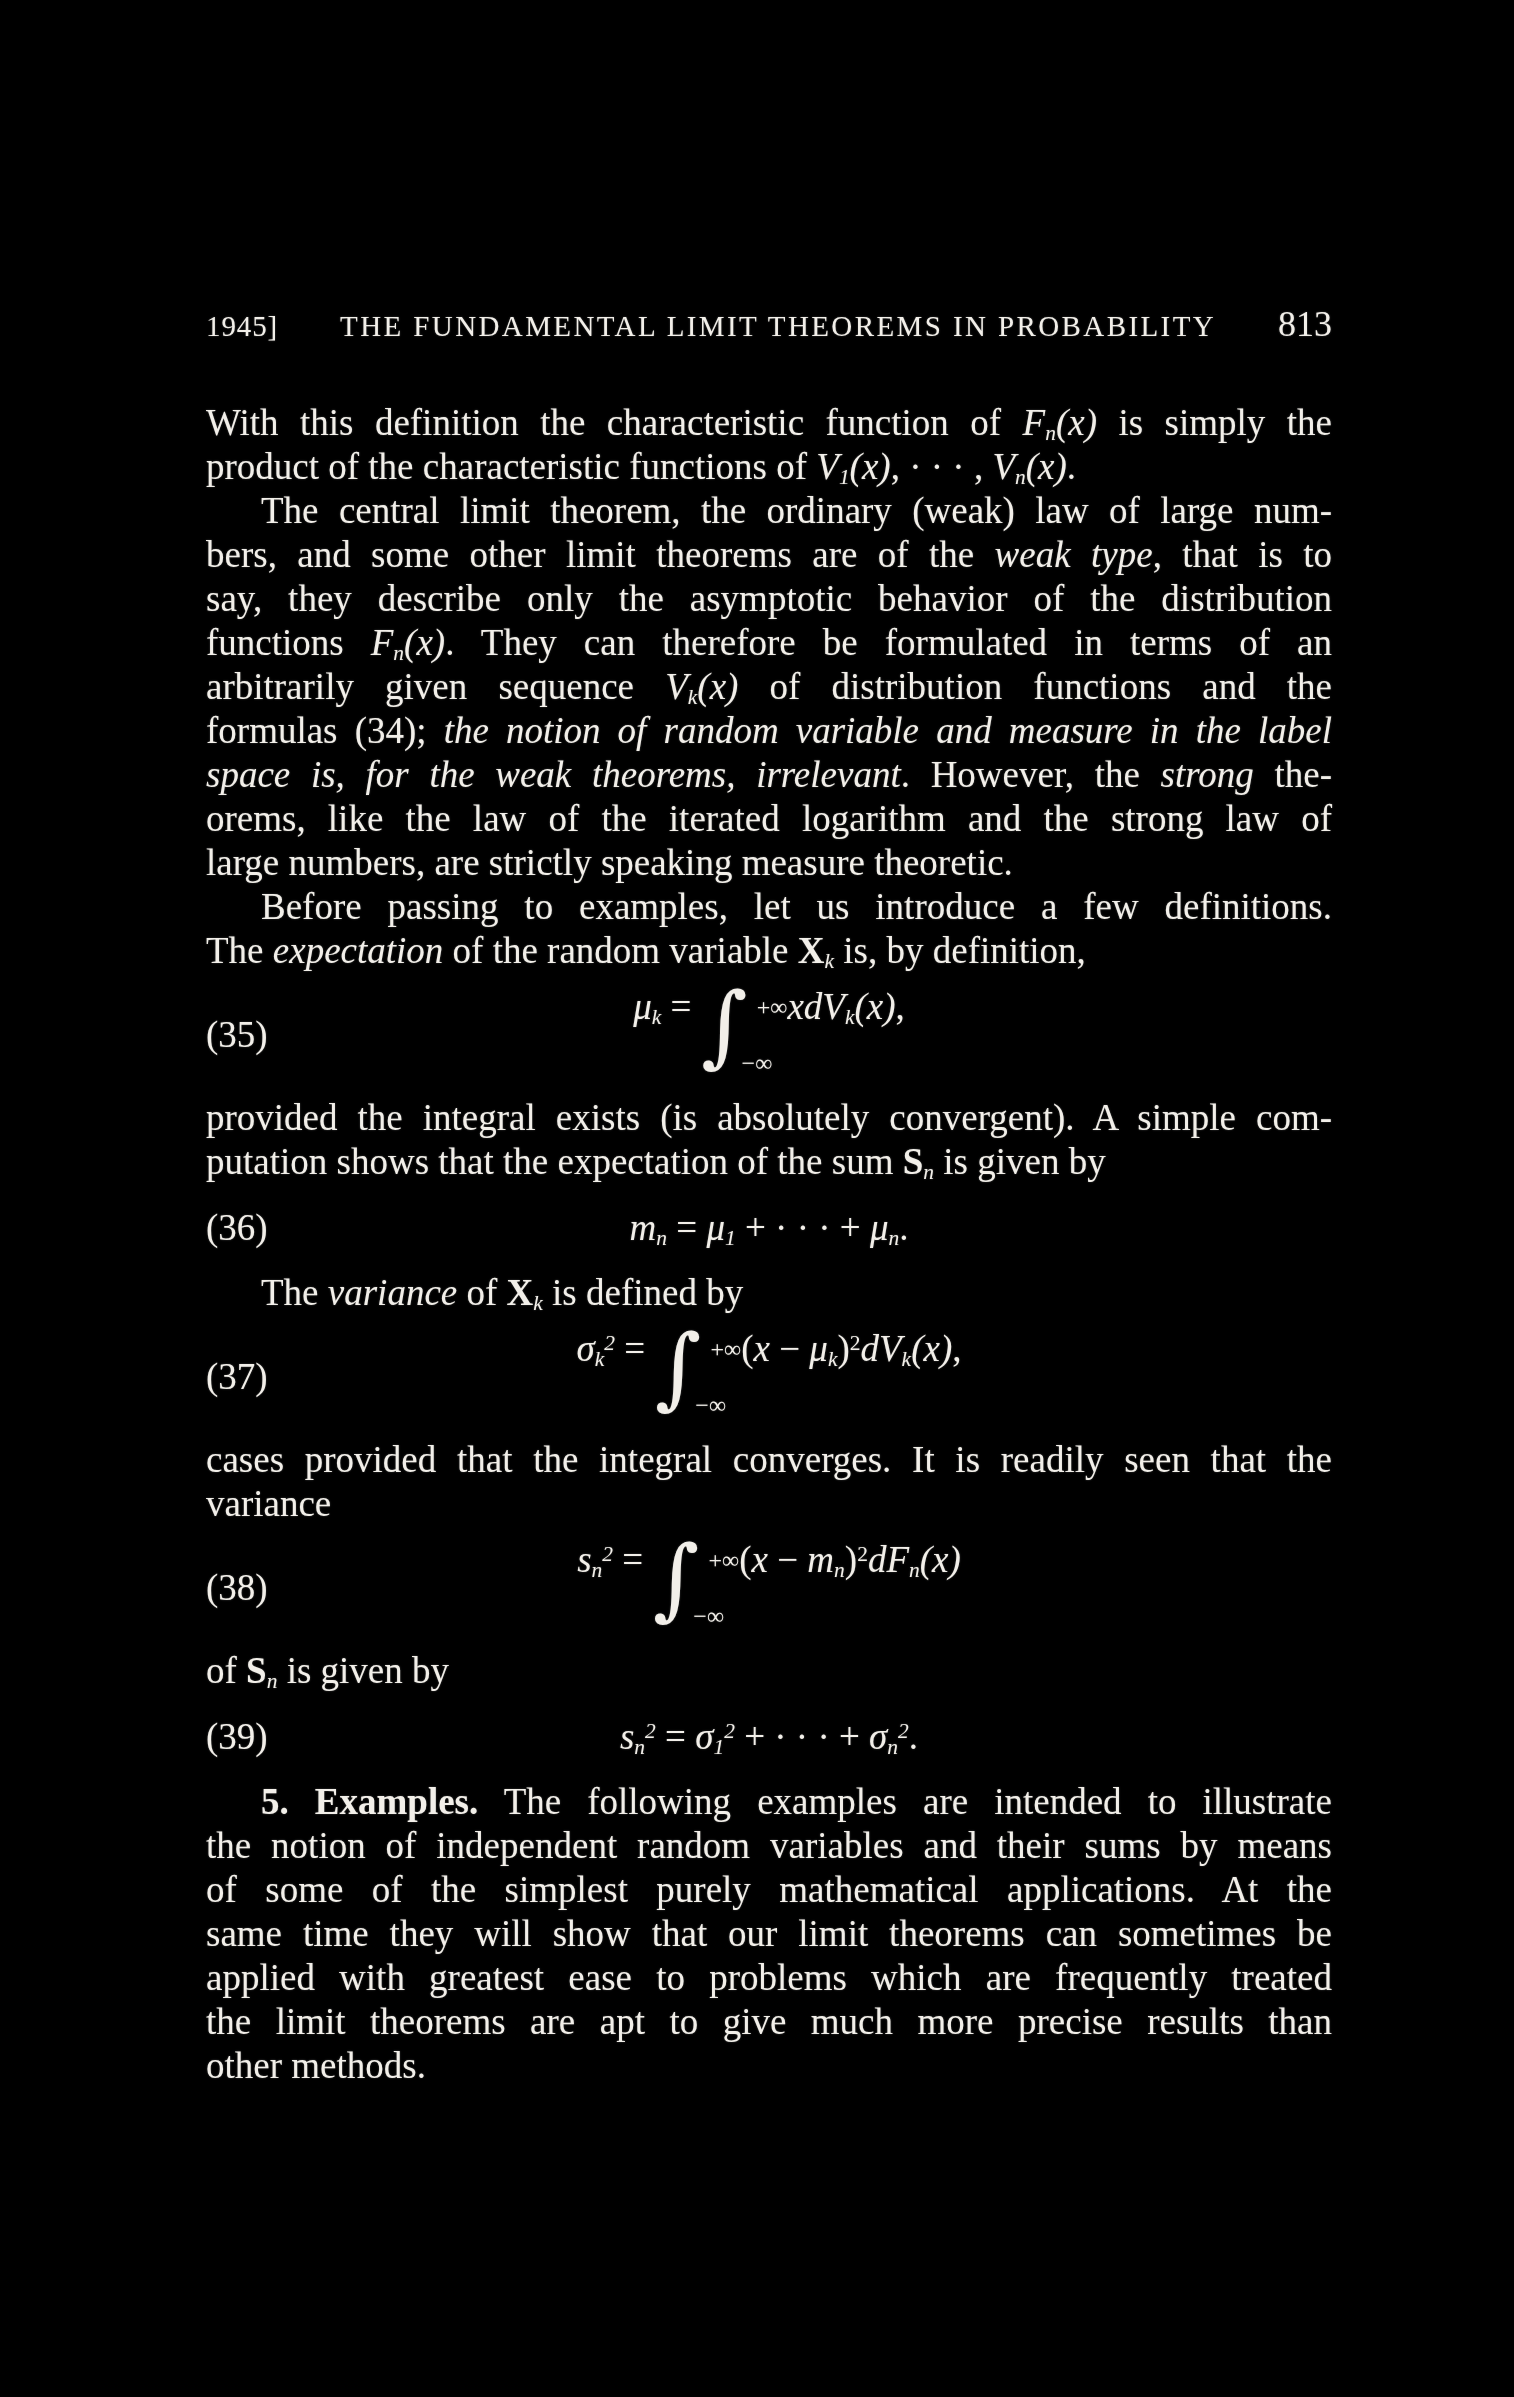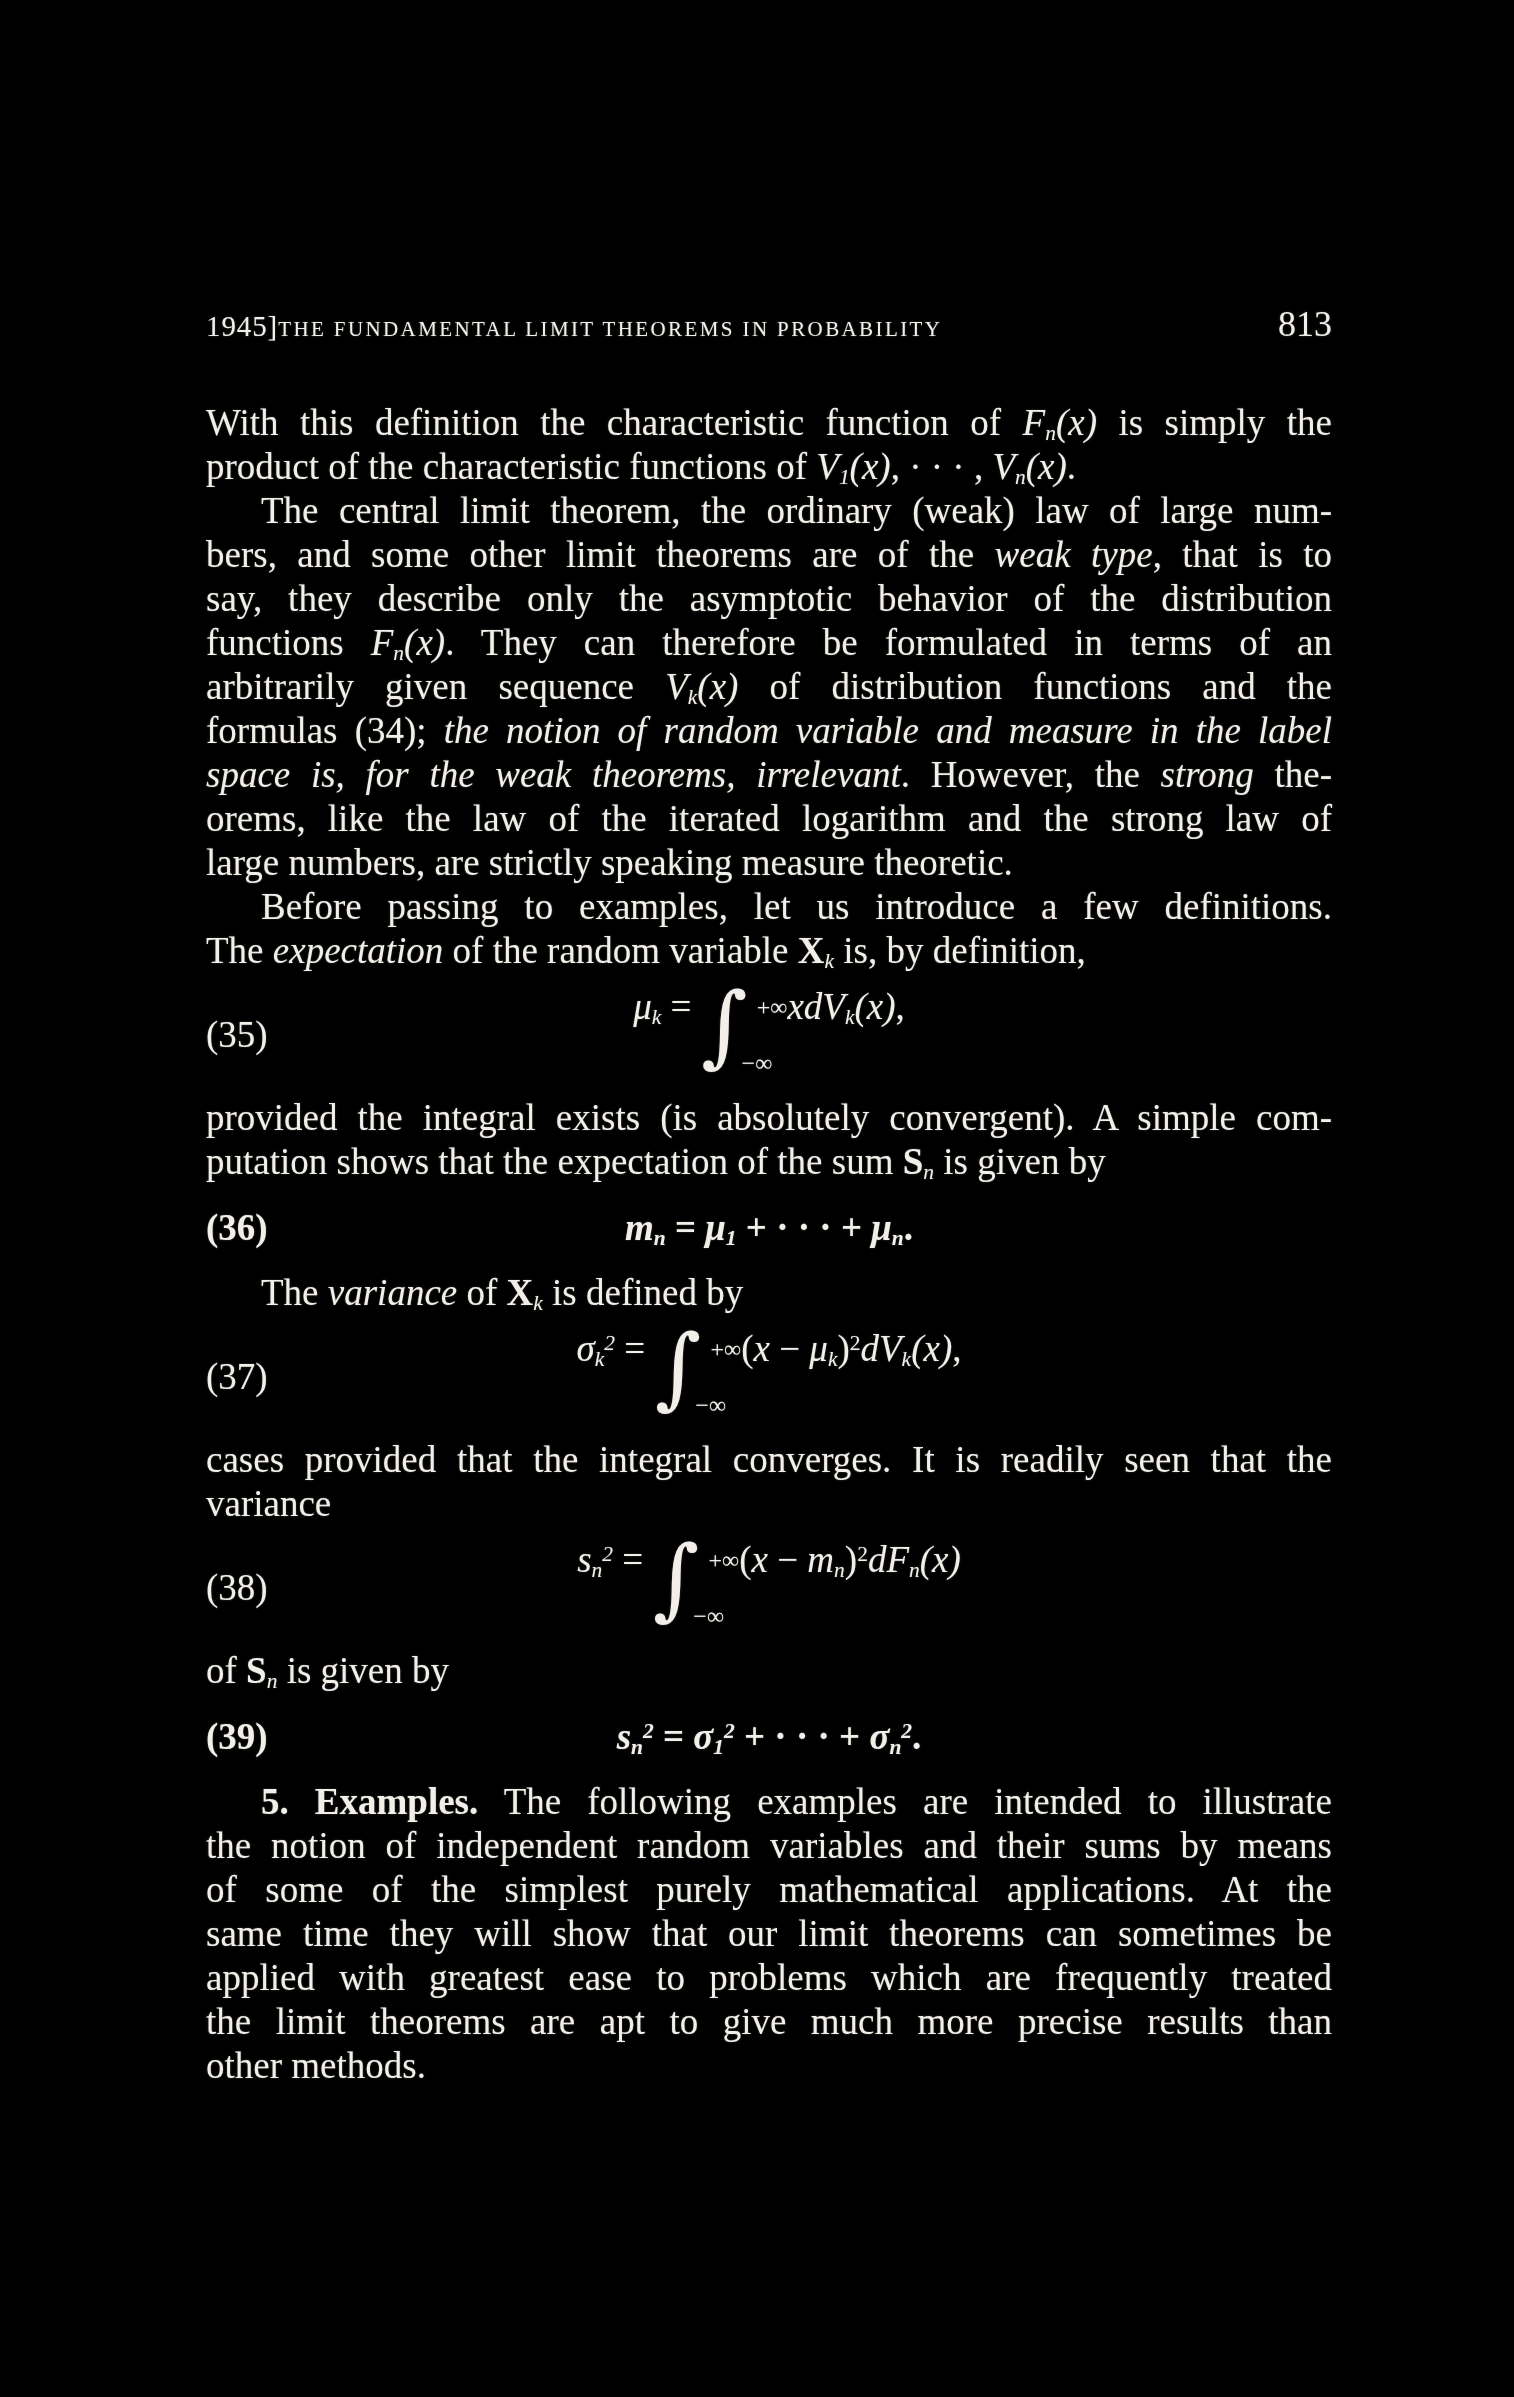--- a/index.html
+++ b/index.html
@@ -25,22 +25,22 @@
     display: flex;
     align-items: baseline;
   }
   .year {
     font-size: 29px;
     letter-spacing: 0.9px;
     white-space: nowrap;
   }
   .running-title {
     flex: 1;
-    text-align: left;
-    font-size: 21px;
+    text-align: center;
+    font-size: 29px;
     letter-spacing: 2.4px;
     white-space: nowrap;
   }
   .pageno {
     font-size: 36px;
     white-space: nowrap;
   }
 
   
   .content {
@@ -65,21 +65,21 @@
   i { font-style: italic; }
 
   
   .eq {
     position: relative;
     display: flex;
     align-items: center;
     justify-content: center;
   }
   .eq.integral { height: 106px; margin: 8.5px 0; }
-  .eq.plain    { height: 49px;  margin: 19px 0; font-weight: bold; }
+  .eq.plain    { height: 49px;  margin: 19px 0; }
   .eq-label {
     position: absolute;
     left: 0;
     font-size: 37px;
   }
   .eq-body {
     display: inline-flex;
     align-items: flex-start;
     font-size: 37px;
   }

